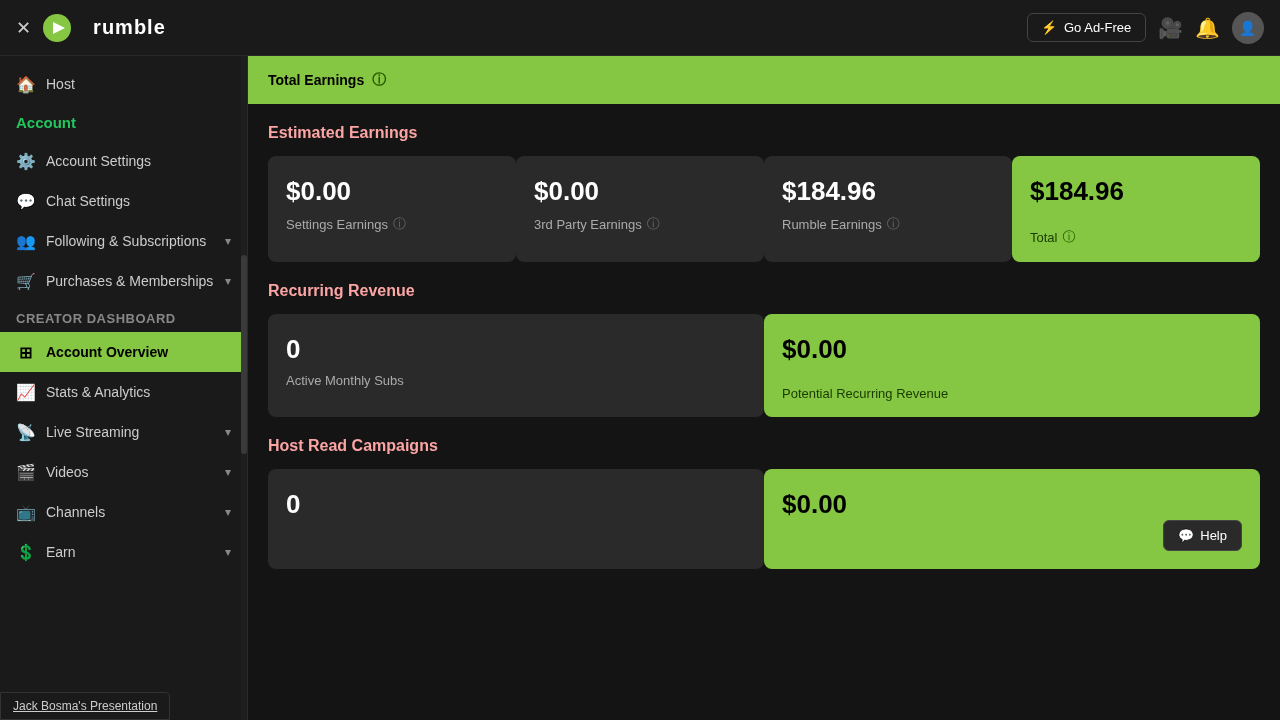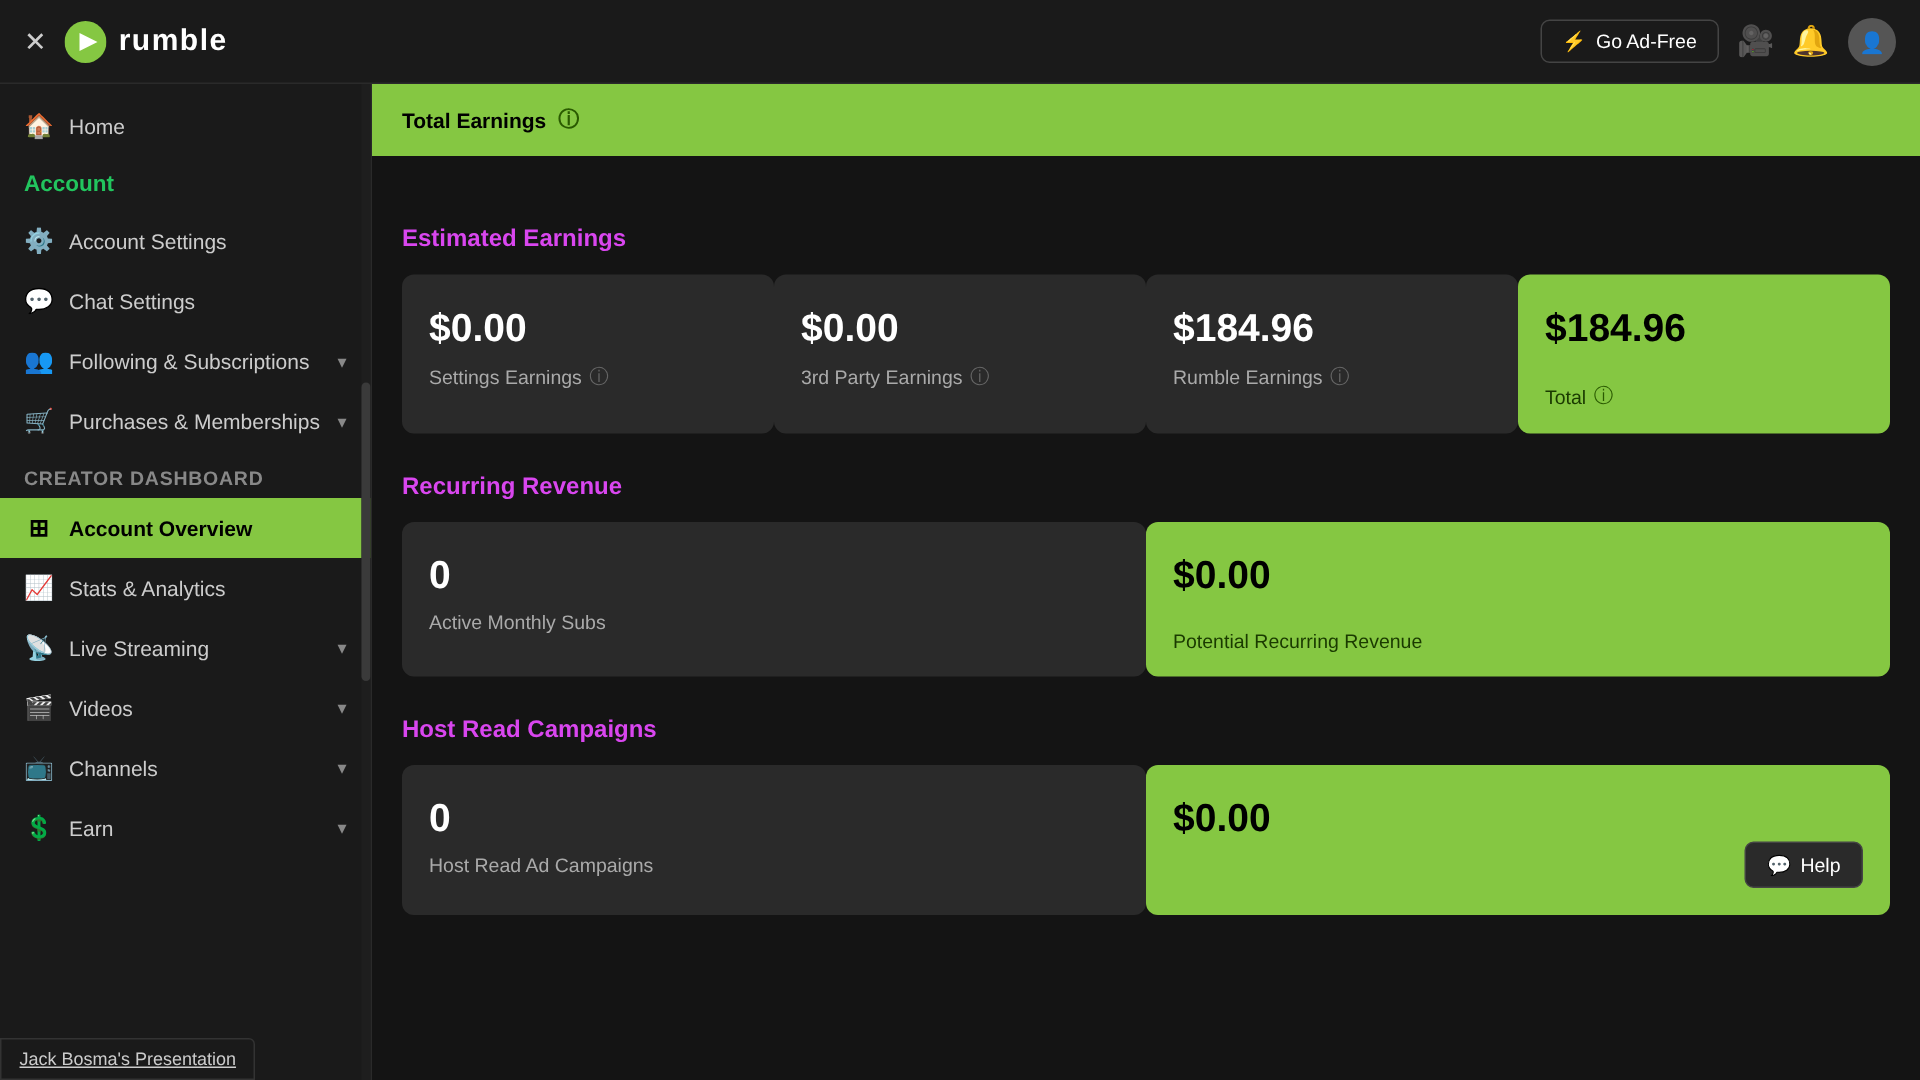--- a/index.html
+++ b/index.html
@@ -33,21 +33,21 @@
       gap: 12px;
     }
     .close-icon {
       color: #ccc;
       font-size: 18px;
       cursor: pointer;
     }
     .logo {
       display: flex;
       align-items: center;
-      gap: 8px;
+      gap: 22px;
     }
     .logo-icon {
       width: 28px;
       height: 28px;
     }
     .logo-text {
       color: #fff;
       font-size: 20px;
       font-weight: 700;
       letter-spacing: 1px;
@@ -198,23 +198,22 @@
       font-size: 14px;
     }
 
     .content-inner {
       padding: 20px 20px;
     }
 
     .section-heading {
       font-size: 16px;
       font-weight: 600;
-      color: #d946ef;
+      color: #fca5a5;
       margin-bottom: 14px;
-      margin-top: 27px;
     }
 
     
     .cards-row {
       display: grid;
       margin-bottom: 20px;
     }
     .cards-row-4 { grid-template-columns: 1fr 1fr 1fr 1fr; }
     .cards-row-2 { grid-template-columns: 1fr 1fr; }
 
@@ -333,21 +332,21 @@
   </div>
 </div>
 
 <div class="layout">
 
   <div class="sidebar">
     <nav class="sidebar-nav">
 
       <div class="nav-item">
         <span class="nav-icon">🏠</span>
-        <span class="nav-label">Home</span>
+        <span class="nav-label">Host</span>
       </div>
 
       <div class="account-section-title">Account</div>
 
       <div class="nav-item">
         <span class="nav-icon">⚙️</span>
         <span class="nav-label">Account Settings</span>
       </div>
 
       <div class="nav-item">
@@ -464,23 +463,20 @@
           <div class="card-label">
             <span>Potential Recurring Revenue</span>
           </div>
         </div>
       </div>
 
       <div class="section-heading">Host Read Campaigns</div>
       <div class="cards-row cards-row-2" style="position:relative;">
         <div class="card dark">
           <div class="card-value">0</div>
-          <div class="card-label">
-            <span>Host Read Ad Campaigns</span>
-          </div>
         </div>
         <div class="card green" style="position:relative;">
           <div class="card-value">$0.00</div>
           <button class="help-btn">
             <span>💬</span>
             <span>Help</span>
           </button>
         </div>
       </div>
 

